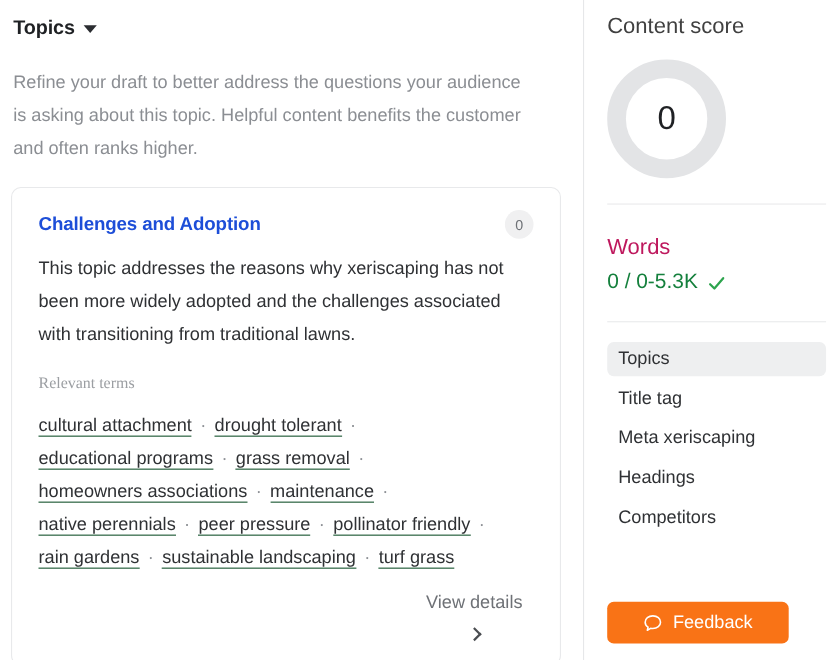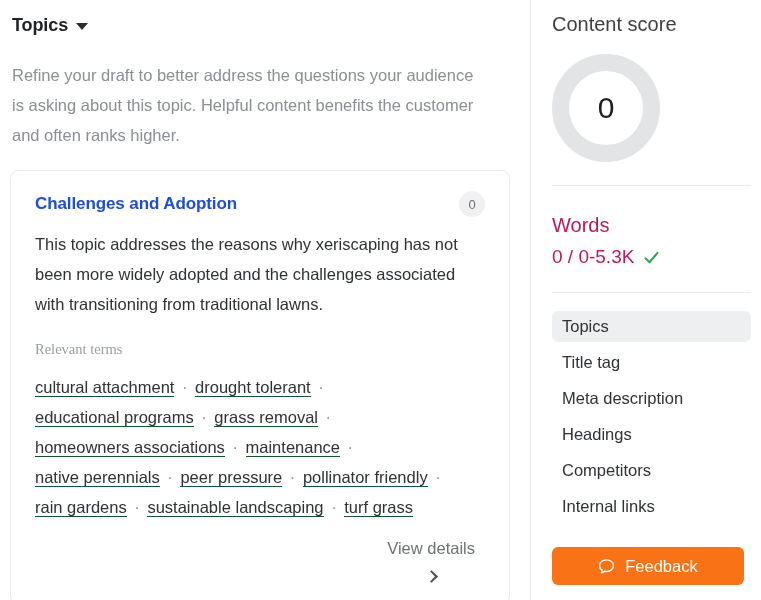--- a/index.html
+++ b/index.html
@@ -239,21 +239,21 @@
 
   .words-value-row {
     margin-top: 9px;
     display: flex;
     align-items: center;
     gap: 9px;
   }
 
   .words-value {
     font-size: 19px;
-    color: #be185d;
+    color: #15803d;
     text-align: right;
   }
 
   .check-icon {
     width: 17px;
     height: 17px;
     display: block;
   }
 
   .nav-list {
@@ -275,21 +275,21 @@
     margin-bottom: 5px;
   }
 
   .nav-item.active {
     background: #eeeff0;
   }
 
   .feedback-btn {
     margin-top: auto;
     margin-bottom: 15px;
-    width: 192px;
+    width: 165px;
     height: 38px;
     background: #f97316;
     border: none;
     border-radius: 6px;
     color: #ffffff;
     font-size: 16.5px;
     font-family: "Liberation Sans", sans-serif;
     display: flex;
     align-items: center;
     justify-content: center;
@@ -366,30 +366,27 @@
     <div class="hr hr-2"></div>
 
     <div class="nav-list" id="nav-list">
         <div class="nav-item active">
           <span>Topics</span>
         </div>
         <div class="nav-item">
           <span>Title tag</span>
         </div>
         <div class="nav-item">
-          <span>Meta description</span>
+          <span>Meta xeriscaping</span>
         </div>
         <div class="nav-item">
           <span>Headings</span>
         </div>
         <div class="nav-item">
           <span>Competitors</span>
-        </div>
-        <div class="nav-item">
-          <span>Internal links</span>
         </div>
       </div>
 
     <button class="feedback-btn">
       <svg class="feedback-icon" viewBox="0 0 20 20">
         <path d="M10 2.2 C5.3 2.2 1.8 5.2 1.8 9 C1.8 11.2 3 13.1 4.9 14.3 L4.1 17.6 L7.6 15.6 C8.4 15.75 9.2 15.8 10 15.8 C14.7 15.8 18.2 12.8 18.2 9 C18.2 5.2 14.7 2.2 10 2.2 Z" fill="none" stroke="#ffffff" stroke-width="1.7" stroke-linejoin="round"></path>
       </svg>
       <span>Feedback</span>
     </button>
 

